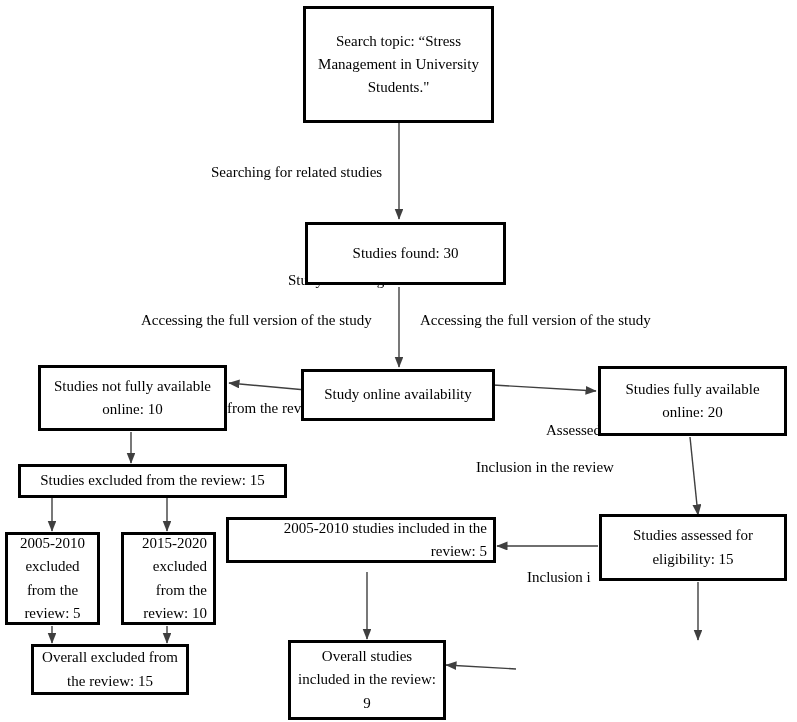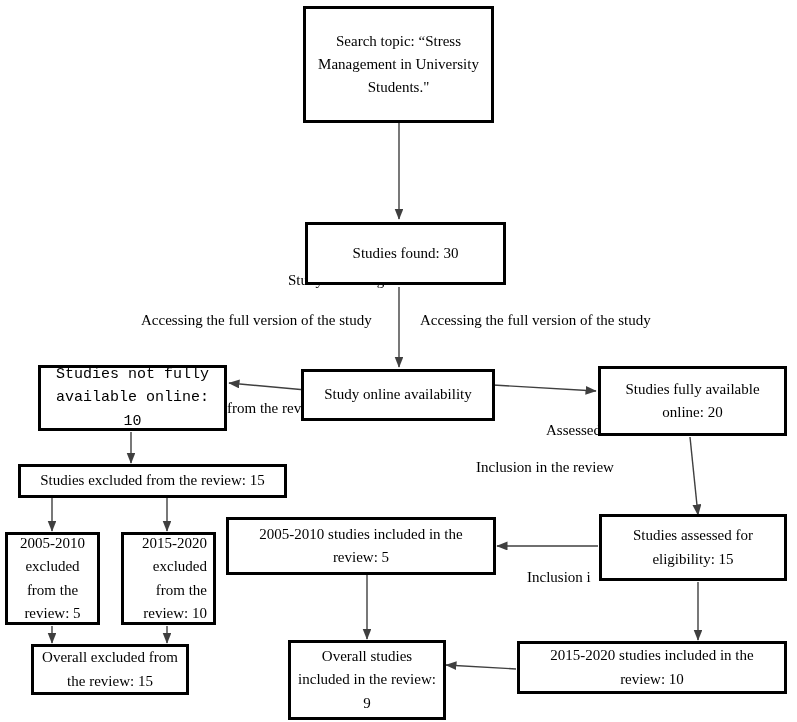--- a/index.html
+++ b/index.html
@@ -87,60 +87,58 @@
   </div>
 
   <div class="node" style="left:305px; top:222px; width:201px; height:63px;">
     <span>Studies found: 30</span>
   </div>
 
   <div class="node" style="left:301px; top:369px; width:194px; height:52px;">
     <span>Study online availability</span>
   </div>
 
-  <div class="node" style="left:38px; top:365px; width:189px; height:66px;font-family:Liberation Mono, monospace;">
+  <div class="node" style="left:38px; top:365px; width:189px; height:66px;">
     <span>Studies not fully available online: 10</span>
   </div>
 
   <div class="node" style="left:598px; top:366px; width:189px; height:70px;">
     <span>Studies fully available online: 20</span>
   </div>
 
   <div class="node" style="left:2px; top:464px; width:269px; height:34px;margin-left:16px;">
     <span>Studies excluded from the review: 15</span>
   </div>
 
   <div class="node" style="left:5px; top:532px; width:95px; height:93px;">
     <span>2005-2010 excluded from the review: 5</span>
   </div>
 
   <div class="node" style="left:121px; top:532px; width:95px; height:93px;text-align:right;">
     <span>2015-2020 excluded from the review: 10</span>
   </div>
 
-  <div class="node" style="left:226px; top:517px; width:270px; height:58px;">
+  <div class="node" style="left:226px; top:517px; width:270px; height:46px;text-align:right;">
     <span>2005-2010 studies included in the review: 5</span>
   </div>
 
   <div class="node" style="left:599px; top:514px; width:188px; height:67px;">
     <span>Studies assessed for eligibility: 15</span>
   </div>
 
   <div class="node" style="left:31px; top:644px; width:158px; height:51px;justify-content:flex-end;">
     <span>Overall excluded from the review: 15</span>
   </div>
 
   <div class="node" style="left:288px; top:640px; width:158px; height:80px;">
     <span>Overall studies included in the review: 9</span>
   </div>
 
-  <div class="node" style="left:517px; top:641px; width:270px; height:53px;">
-    <span>2015-2020 studies included in the review: 10</span>
-  </div>
 
+  <div class="edge-label" style="left:211px; top:163px;">Searching for related studies</div>
 
   <div class="edge-label behind" style="left:288px; top:271px;">Study screening</div>
 
   <div class="edge-label" style="left:141px; top:311px;">Accessing the full version of the study</div>
 
   <div class="edge-label" style="left:420px; top:311px;">Accessing the full version of the study</div>
 
   <div class="edge-label behind" style="left:227px; top:399px;">from the revi</div>
 
   <div class="edge-label behind" style="left:546px; top:421px;">Assessed</div>

